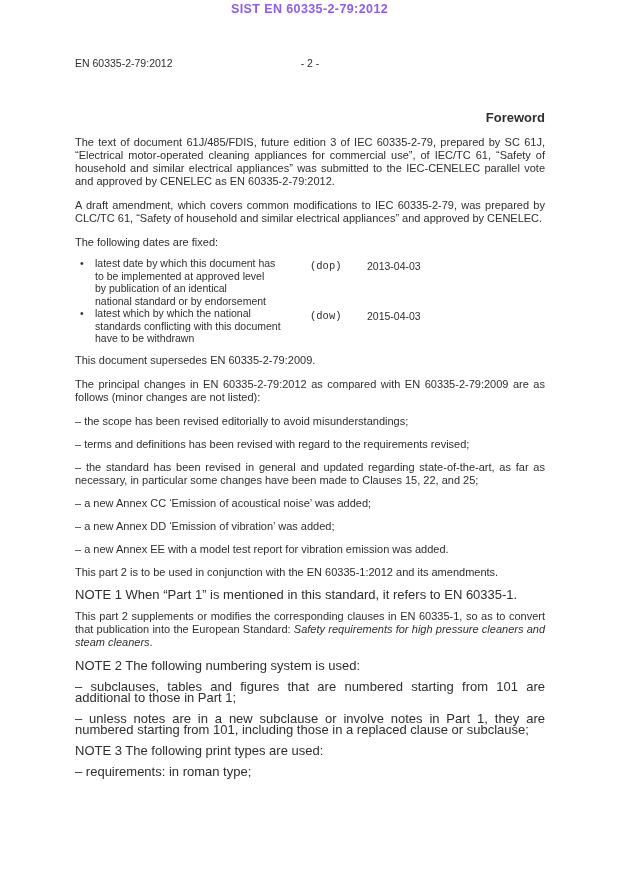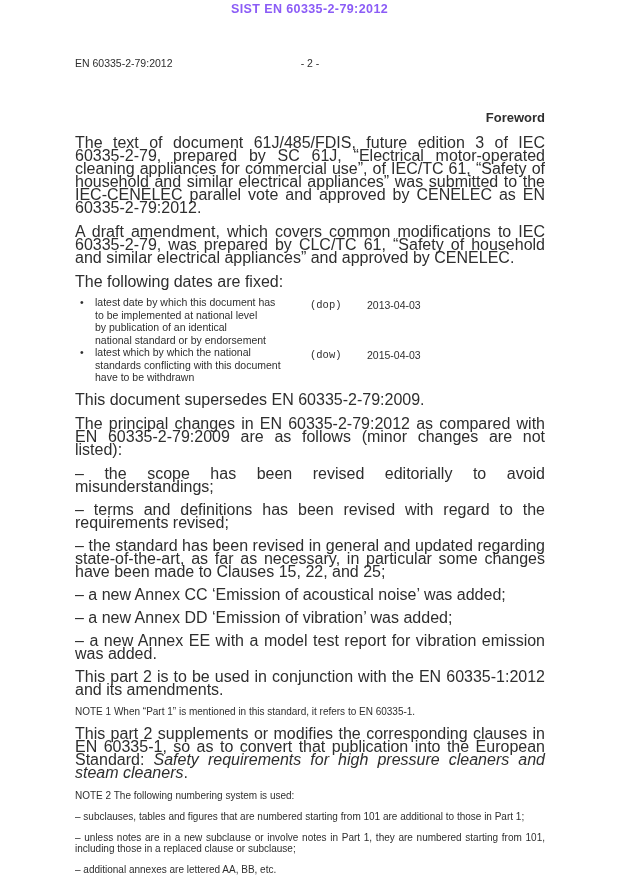--- a/index.html
+++ b/index.html
@@ -37,28 +37,28 @@
     left: 75px;
     width: 470px;
   }
   .foreword-title {
     text-align: right;
     font-size: 13px;
     font-weight: bold;
     margin: 0 0 11px 0;
   }
   p.body {
-    font-size: 16px;
+    font-size: 11px;
     line-height: 13px;
     text-align: justify;
     margin: 0 0 11px 0;
   }
   p.tight { margin-bottom: 10px; }
   .note {
-    font-size: 10px;
+    font-size: 13px;
     line-height: 11px;
     text-align: justify;
     margin: 0 0 10px 0;
   }
   .dates-list { margin: -2px 0 9px 0; }
   .date-item {
     display: flex;
     align-items: flex-start;
     font-size: 10.5px;
     line-height: 12.5px;
@@ -89,21 +89,21 @@
 
     <p class="body">A draft amendment, which covers common modifications to IEC 60335-2-79, was prepared by CLC/TC 61, “Safety of household and similar electrical appliances” and approved by CENELEC.</p>
 
     <p class="body tight">The following dates are fixed:</p>
 
     <div class="dates-list">
       <div class="date-item">
         <div class="bullet-cell">•</div>
         <div class="date-text-cell">
           <div>latest date by which this document has</div>
-          <div>to be implemented at national level</div>
+          <div>to be implemented at approved level</div>
           <div>by publication of an identical</div>
           <div>national standard or by endorsement</div>
         </div>
         <div class="date-abbr-cell">(dop)</div>
         <div class="date-value-cell">2013-04-03</div>
       </div>
       <div class="date-item">
         <div class="bullet-cell">•</div>
         <div class="date-text-cell">
           <div>latest which by which the national</div>
@@ -130,19 +130,19 @@
 
     <p class="note">NOTE 1 When “Part 1” is mentioned in this standard, it refers to EN 60335-1.</p>
 
     <p class="body"><span>This part 2 supplements or modifies the corresponding clauses in EN 60335-1, so as to convert that publication into the European Standard: </span><span class="italic">Safety requirements for high pressure cleaners and steam cleaners</span><span>.</span></p>
 
 
     <p class="note">NOTE 2 The following numbering system is used:</p>
 
     <p class="note">– subclauses, tables and figures that are numbered starting from 101 are additional to those in Part 1;</p>
     <p class="note">– unless notes are in a new subclause or involve notes in Part 1, they are numbered starting from 101, including those in a replaced clause or subclause;</p>
-    <p class="note">– additional annexes are lettered AA, BB, etc.</p>
 
     <p class="note">NOTE 3 The following print types are used:</p>
 
+    <p class="note">– requirements: in roman type;</p>
 
   </div>
 </div>
 
 </body></html>

